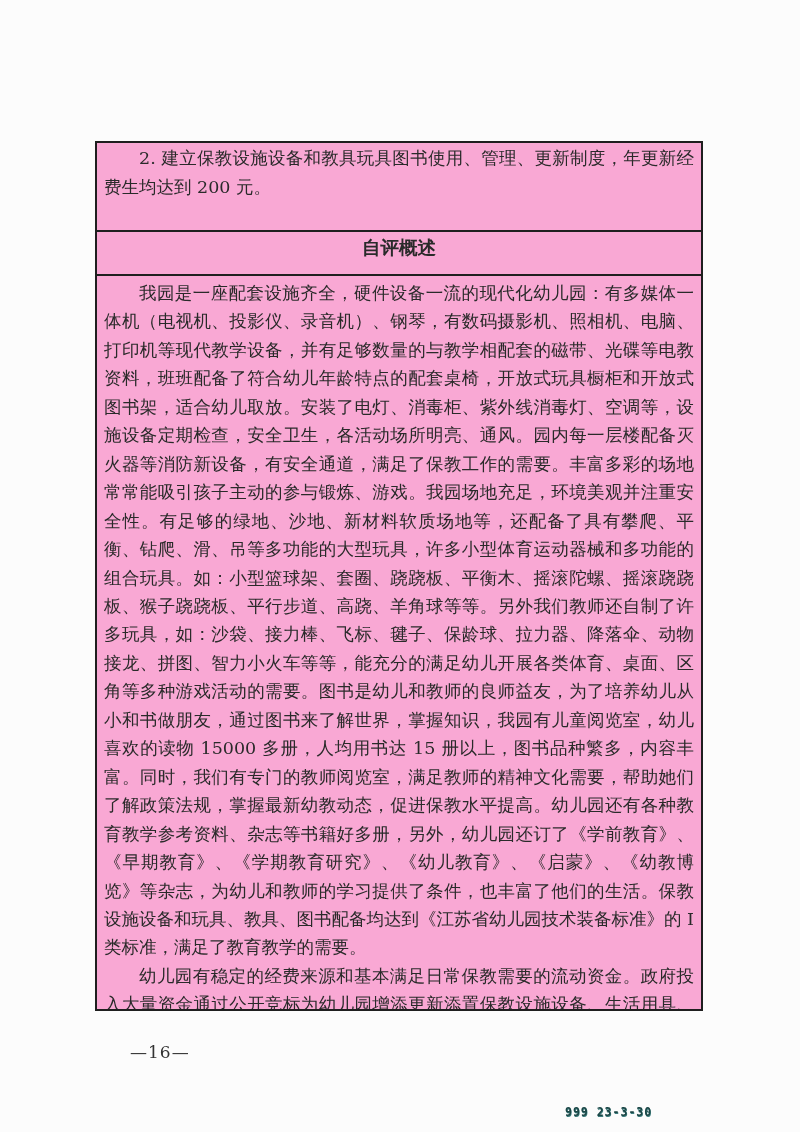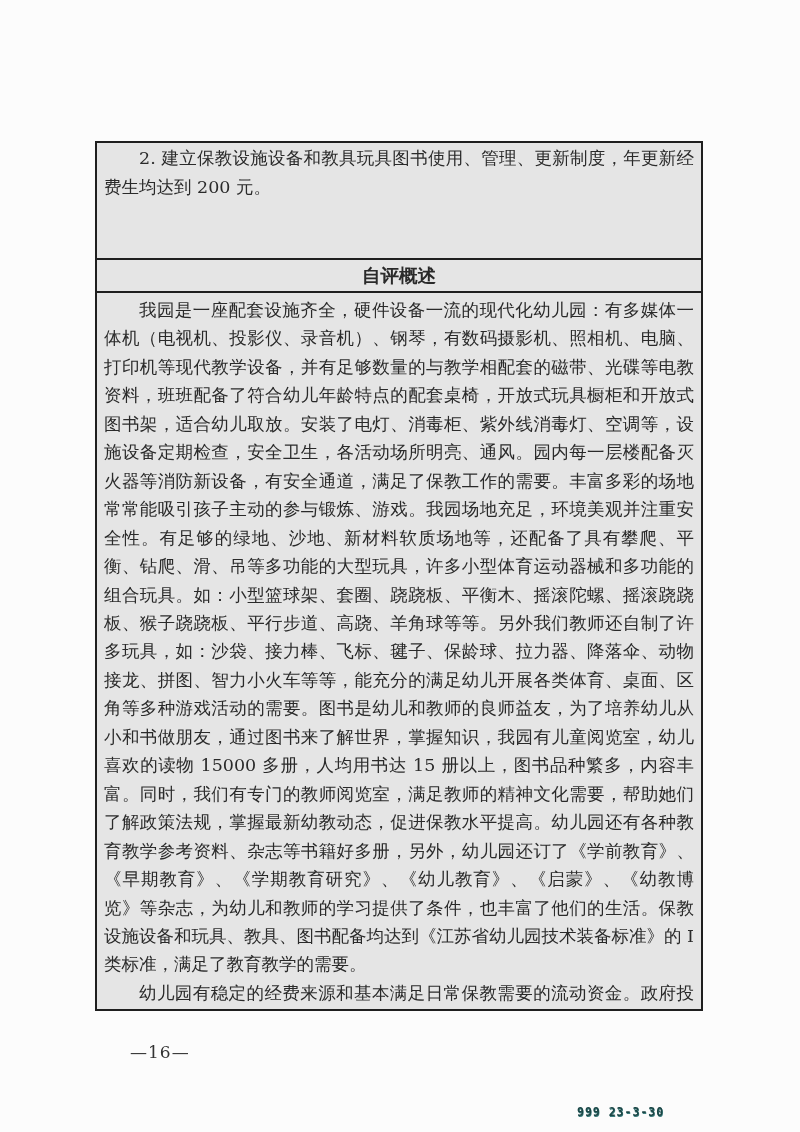--- a/index.html
+++ b/index.html
@@ -18,46 +18,45 @@
   .doc-table {
     position: absolute;
     left: 95px;
     top: 141px;
     width: 608px;
     height: 870px;
     box-sizing: border-box;
     border: 2px solid #1f1f1f;
     display: flex;
     flex-direction: column;
-    background: #e5e5e5;
+    background: #f9a8d4;
   }
   .row-items {
     box-sizing: border-box;
     height: 87px;
     padding: 1px 7px 0 7px;
     font-size: 17.5px;
     line-height: 28.6px;
     overflow: hidden;
   }
   .row-items p {
     margin: 0;
     text-indent: 2em;
     text-align: justify;
   }
   .row-header {
     box-sizing: border-box;
-    height: 35px;
+    height: 46px;
     border-top: 2px solid #1f1f1f;
     border-bottom: 2px solid #1f1f1f;
     text-align: center;
     font-weight: bold;
     font-size: 18.5px;
     line-height: 31px;
     font-family: "DejaVu Sans", "Liberation Sans", sans-serif;
-    margin-top: 28px;
   }
   .row-body {
     box-sizing: border-box;
     flex: 1;
     padding: 3px 7px 0 7px;
     font-size: 17.5px;
     line-height: 28.45px;
     overflow: hidden;
   }
   .row-body p {
@@ -68,21 +67,21 @@
   .page-number {
     position: absolute;
     left: 130px;
     top: 1042px;
     font-size: 17px;
     color: #333333;
     letter-spacing: 1px;
   }
   .date-stamp {
     position: absolute;
-    left: 577px;
+    left: 565px;
     top: 1105px;
     font-family: "DejaVu Sans Mono", "Liberation Mono", monospace;
     font-size: 11.5px;
     font-weight: bold;
     letter-spacing: 1px;
     color: #1b4646;
     text-shadow: 0.5px 0.5px 0 #3b7d7d;
   }
 </style>
 </head>

